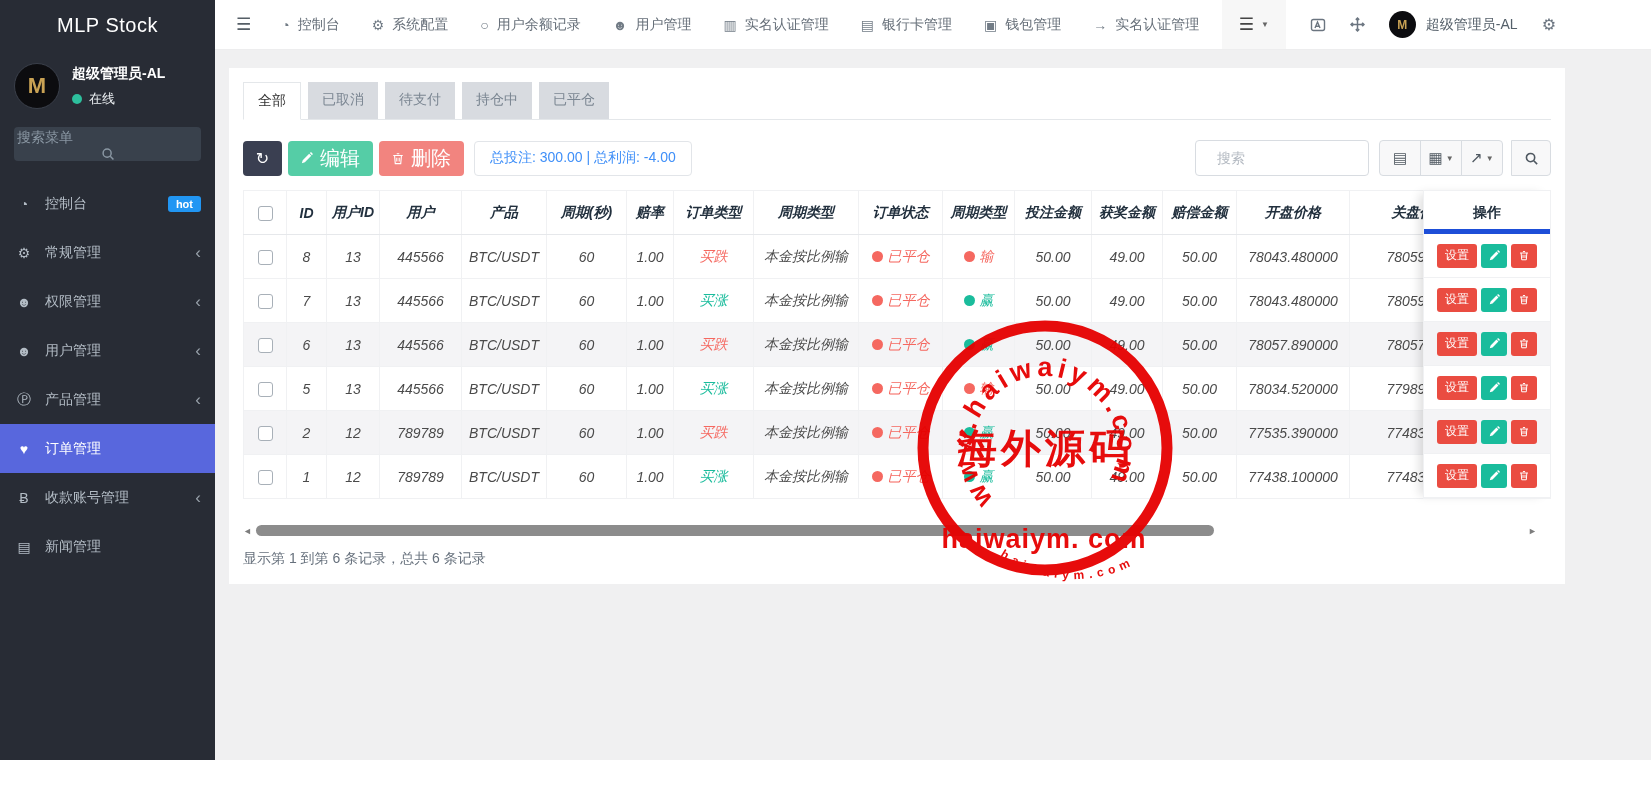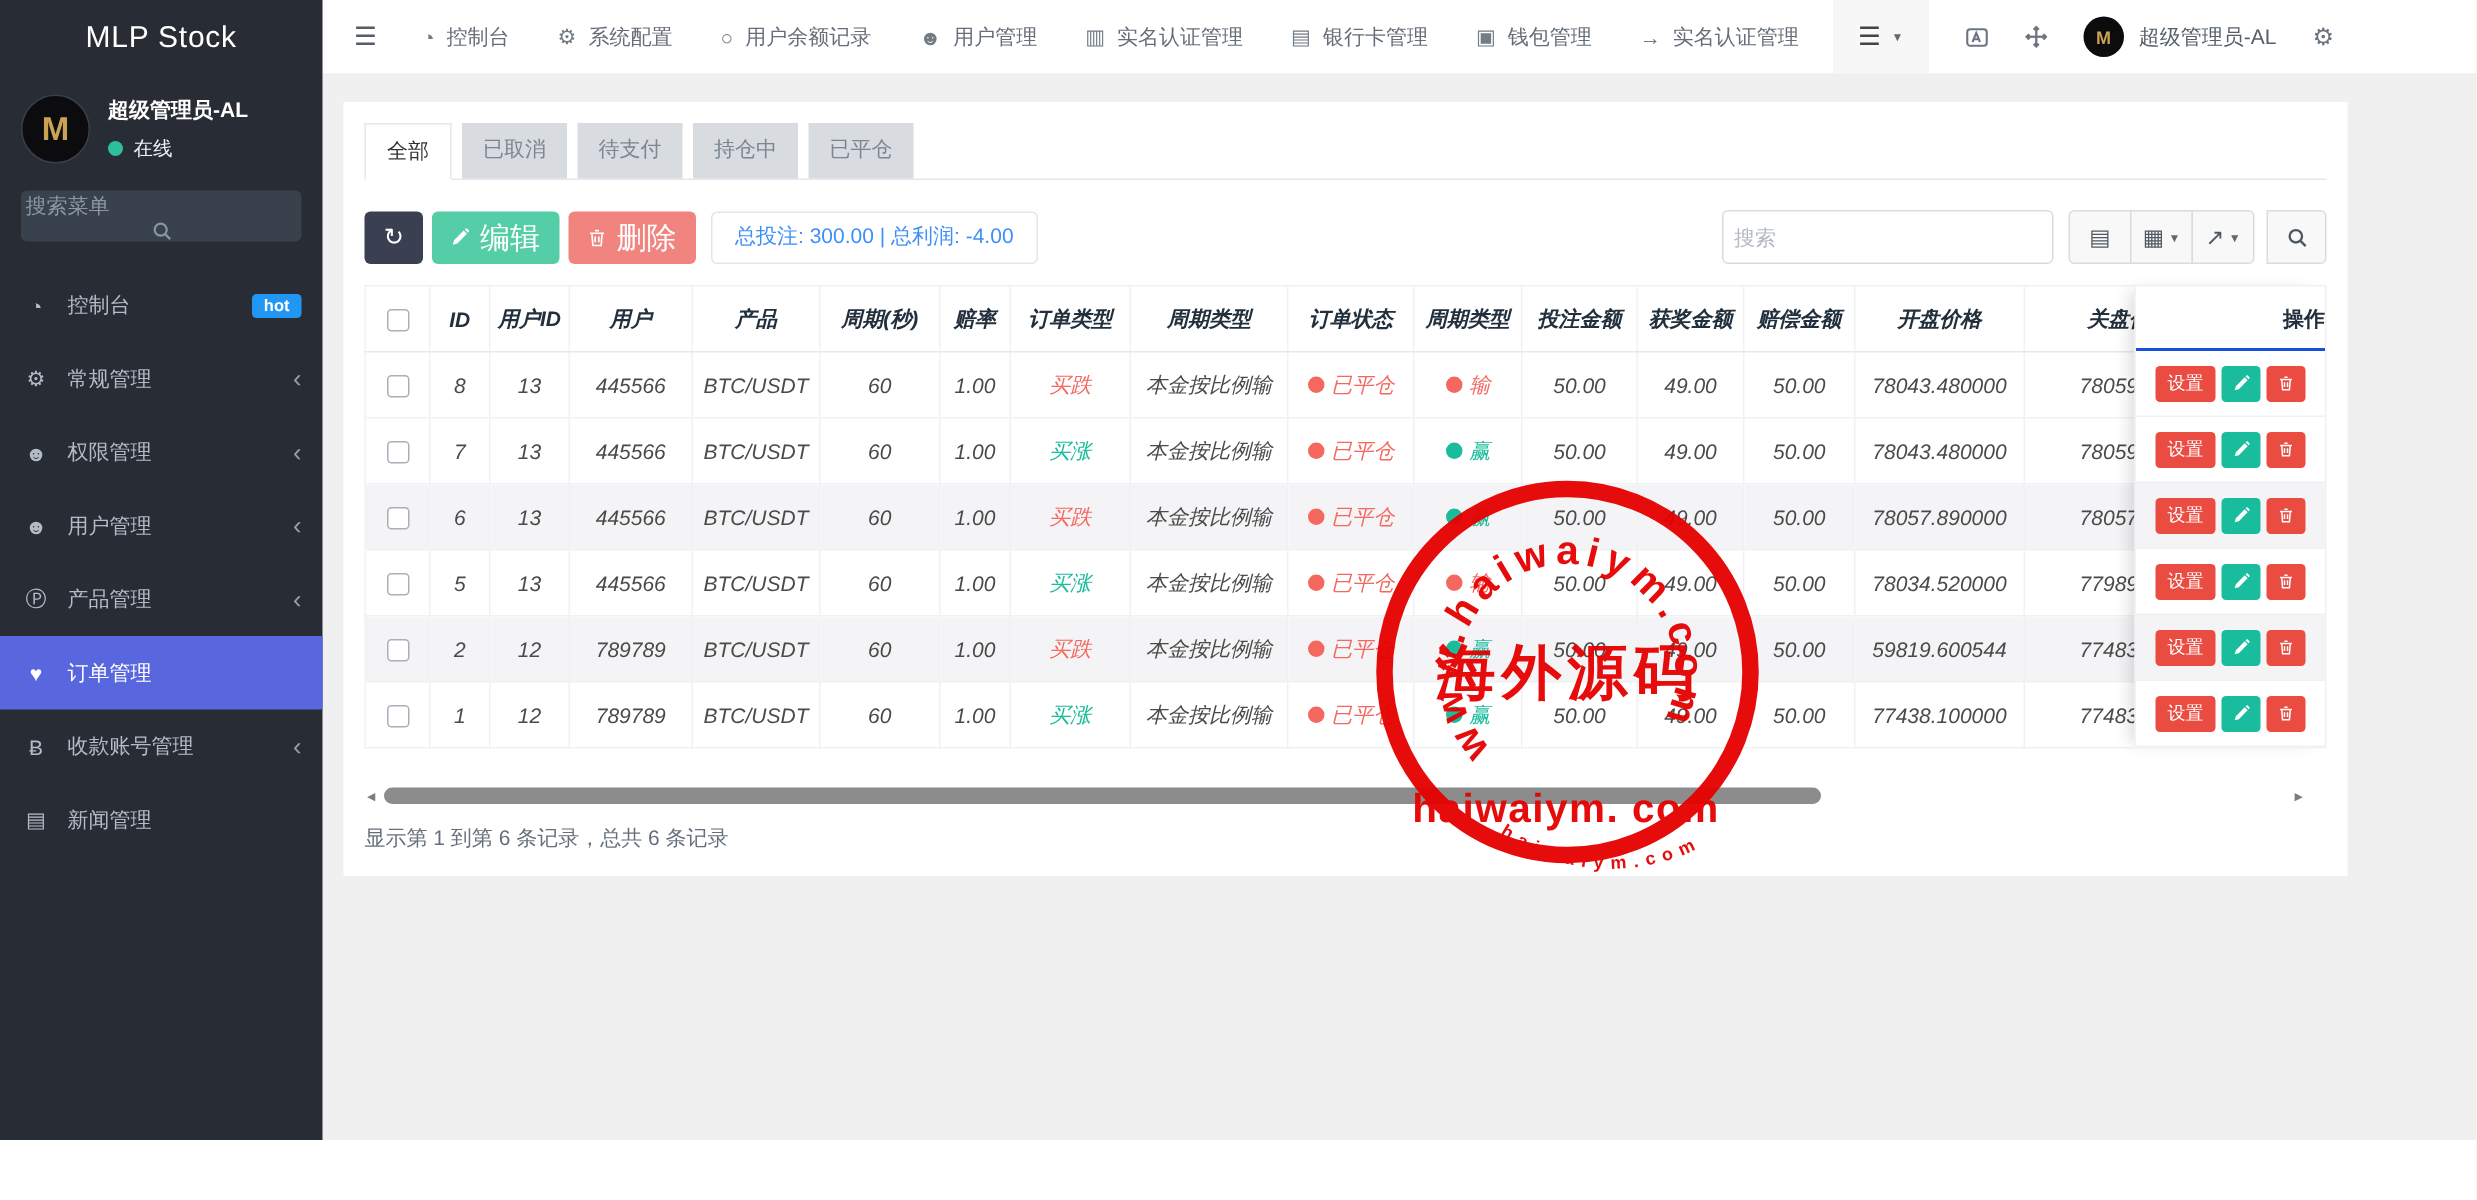--- a/index.html
+++ b/index.html
@@ -46,38 +46,38 @@
   .tabs { display:flex; gap:7px; border-bottom:1px solid #e4e7ea; list-style:none; }
   .tab { padding:9px 14px; background:#d8dbe0; color:#7b8692; cursor:pointer; }
   .tab.active { background:#fff; color:#333; border:1px solid #e4e7ea; border-bottom:1px solid #fff; margin-bottom:-1px; }
   .toolbar { display:flex; align-items:center; margin-top:20px; }
   .btn { height:35px; border:none; border-radius:4px; color:#fff; font-size:20px; display:inline-flex; align-items:center; gap:7px; padding:0 13px; cursor:pointer; font-family:inherit; }
   .btn-refresh { background:#3a3f51; width:39px; justify-content:center; padding:0; font-size:16px; }
   .btn-edit { background:#55cda6; margin-left:6px; }
   .btn-del { background:#f2847f; margin-left:6px; }
   .stats-box { margin-left:10px; height:35px; display:flex; align-items:center; border:1px solid #e2e5e9; border-radius:4px; padding:0 15px; color:#3f8ff8; background:#fff; }
   .toolbar-right { margin-left:auto; display:flex; align-items:center; }
-  .search-input { width:221px; height:36px; border:1px solid #d8dce1; border-radius:4px; padding:0 7px; font-size:14px; color:#333; outline:none; font-family:inherit; }
+  .search-input { width:174px; height:36px; border:1px solid #d8dce1; border-radius:4px; padding:0 21px; font-size:14px; color:#333; outline:none; font-family:inherit; }
   .search-input::placeholder { color:#b4bac2; }
   .btn-group { display:flex; margin-left:10px; }
   .tool-btn { width:42px; height:36px; background:#f8f8f9; border:1px solid #d8dce1; color:#4f5archive861; color:#4f5861; display:flex; align-items:center; justify-content:center; font-size:15px; cursor:pointer; gap:3px; margin-left:-1px; }
   .tool-btn:first-child { border-radius:4px 0 0 4px; margin-left:0; }
   .tool-btn:last-child { border-radius:0 4px 4px 0; }
   .tool-btn-single { margin-left:8px; border-radius:4px; width:40px; }
   
   .table-zone { position:relative; margin-top:14px; }
   table.grid { border-collapse:collapse; table-layout:fixed; width:1246px;font-style:italic; }
   .grid th, .grid td { border:1px solid #f0f1f3; text-align:center; height:44px; padding:0 4px; overflow:hidden; white-space:nowrap; color:#4a4a4a; }
   .grid th { color:#22303e; font-weight:bold; border-bottom-color:#e6e8eb; }
   .grid tbody tr:nth-child(3) td, .grid tbody tr:nth-child(5) td { background:#f4f4f6; }
   .checkbox { display:inline-block; width:15px; height:15px; border:1px solid #a8b0b8; border-radius:3px; background:#fff; vertical-align:middle; cursor:pointer; }
   .status-wrap { display:inline-flex; align-items:center; gap:5px; }
   .dot { width:11px; height:11px; border-radius:50%; display:inline-block; flex-shrink:0; }
   .actions-col { position:absolute; top:0; right:0; width:128px; background:#fff; box-shadow:-7px 0 10px -4px rgba(0,0,0,.14); border:1px solid #f0f1f3; }
-  .actions-header { height:43px; line-height:43px; text-align:right; font-weight:bold; color:#22303e; border-bottom:2px solid #1d4ed8; }
+  .actions-header { height:43px; line-height:43px; text-align:center; font-weight:bold; color:#22303e; border-bottom:5px solid #1d4ed8; }
   .action-row { height:44px; display:flex; align-items:center; justify-content:center; gap:4px; border-bottom:1px solid #f0f1f3; }
   .actions-body .action-row:nth-child(3), .actions-body .action-row:nth-child(5) { background:#f4f4f6; }
   .mini-btn { height:24px; border:none; border-radius:3px; color:#fff; font-size:12px; display:inline-flex; align-items:center; justify-content:center; cursor:pointer; font-family:inherit; }
   .mini-settings { background:#ea4c41; padding:0 8px; }
   .mini-edit { background:#19bc9c; width:26px; }
   .mini-trash { background:#ea4c41; width:26px; }
   
   .hscroll { position:relative; height:11px; margin-top:26px; }
   .hs-arrow { position:absolute; top:1px; font-size:9px; color:#7d7d7d; cursor:pointer; line-height:11px; }
   .hs-left { left:0; } .hs-right { right:14px; }
@@ -472,21 +472,21 @@
                 </td>
                 <td>
                   <span class="status-wrap">
                     <span class="dot" style="background: rgb(26, 188, 156);"></span>
                     <span style="color: rgb(26, 188, 156);">赢</span>
                   </span>
                 </td>
                 <td>50.00</td>
                 <td>49.00</td>
                 <td>50.00</td>
-                <td>59819.600544</td>
+                <td>77535.390000</td>
                 <td>77483.620</td>
               </tr>
 
               <tr>
                 <td><span class="checkbox"></span></td>
                 <td>1</td>
                 <td>12</td>
                 <td>789789</td>
                 <td>BTC/USDT</td>
                 <td>60</td>

